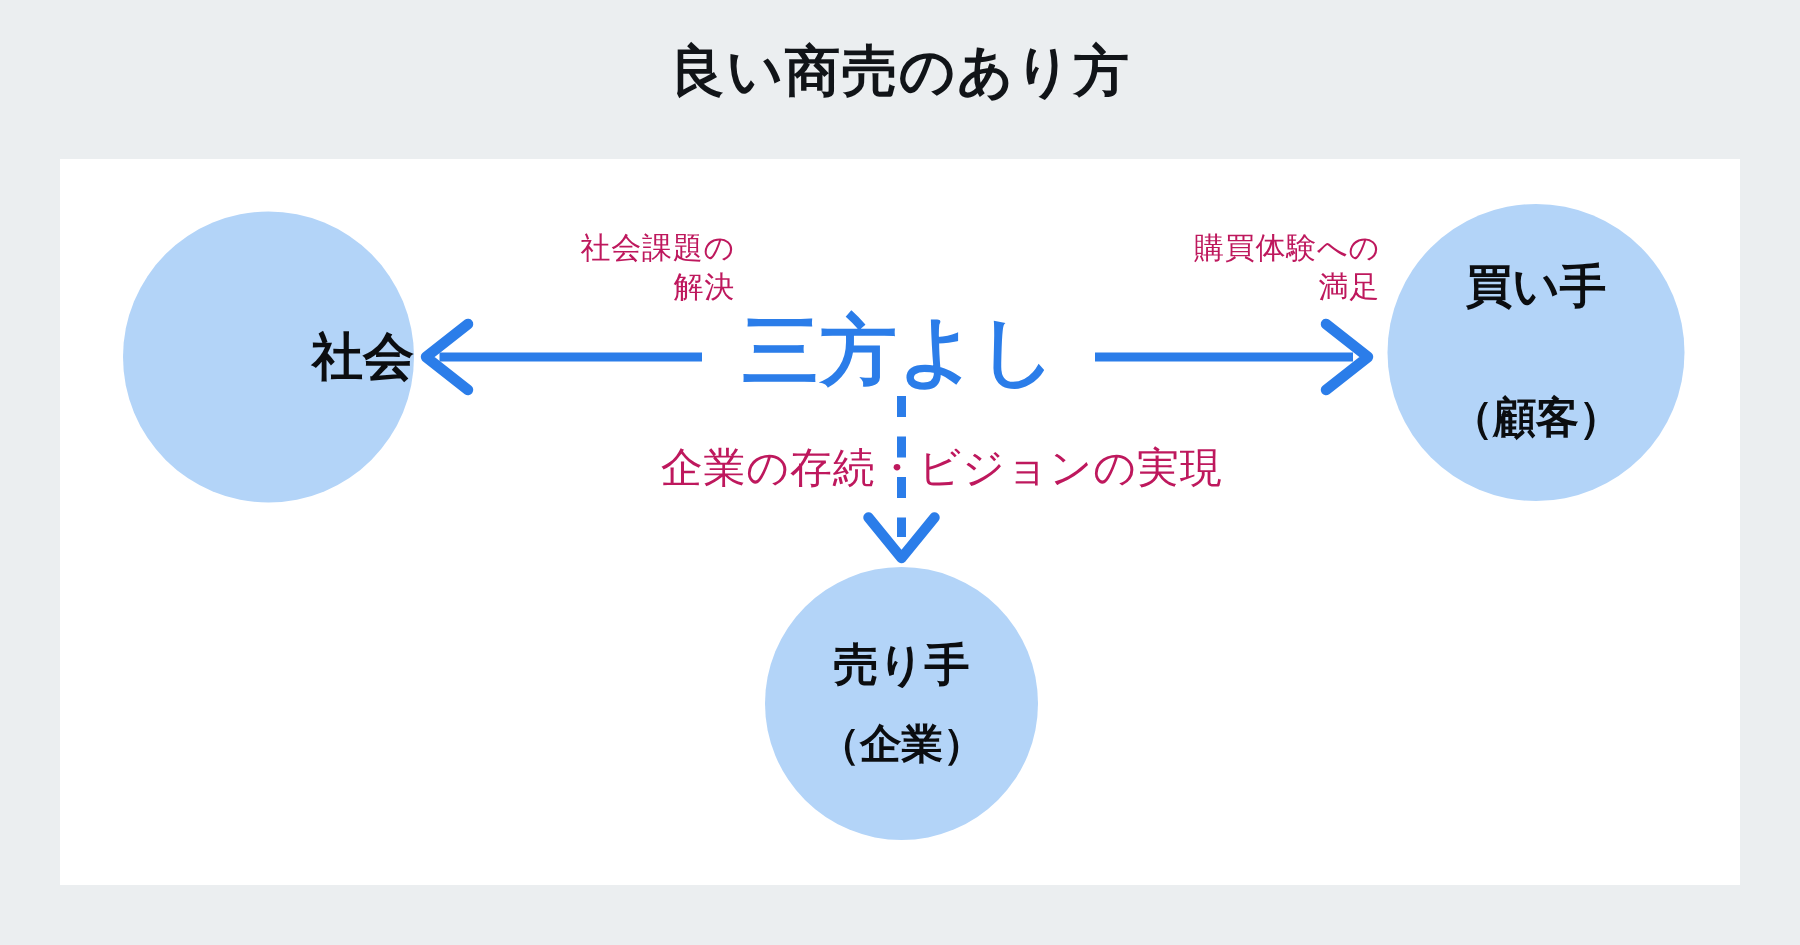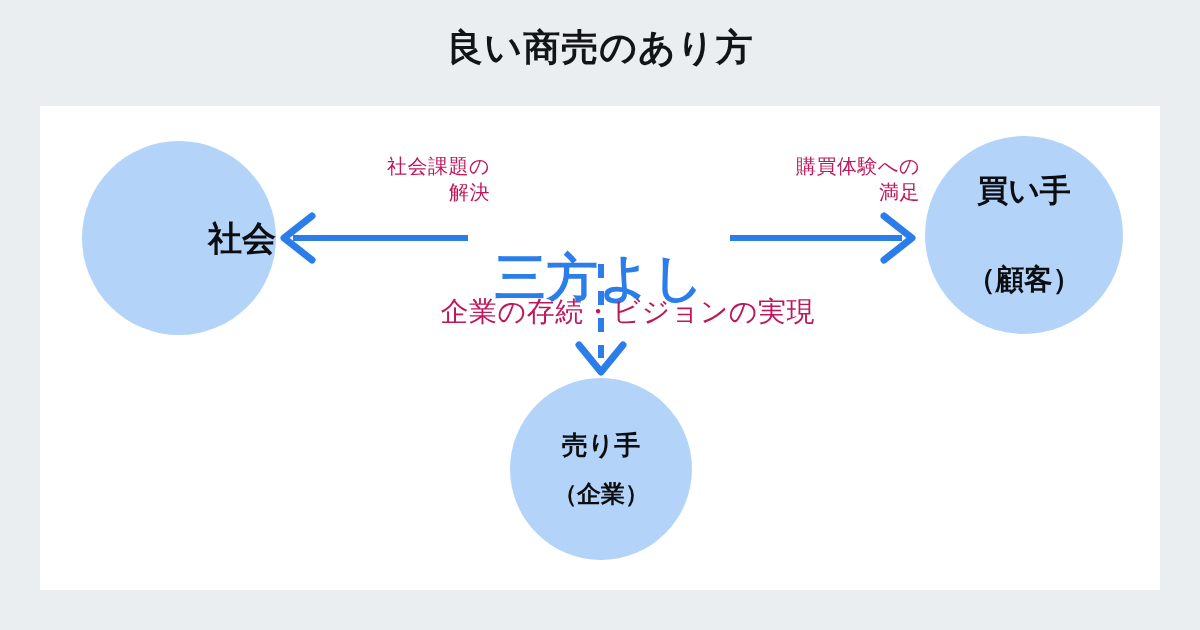--- a/index.html
+++ b/index.html
@@ -92,42 +92,41 @@
     height: 198px;
     font-size: 31px;
     gap: 35px;
   }
 
   .node-seller {
     left: 470px;
     top: 272px;
     width: 182px;
     height: 182px;
-    font-size: 26px;
+    font-size: 30px;
     text-align: center;
   }
 
   .node-line-2 {
     font-size: 0.92em;
     margin-top: 19px;
   }
 
   
   .center-text {
     position: absolute;
     left: 430px;
     top: 94px;
     width: 260px;
     text-align: center;
     font-size: 51px;
     font-weight: bold;
     color: #2b7de9;
     letter-spacing: 1px;
     white-space: nowrap;
-    margin-top: 44px;
   }
 
   
   .caption {
     position: absolute;
     color: #be185d;
     font-size: 20px;
     font-weight: normal;
     text-align: right;
     line-height: 1.28;

